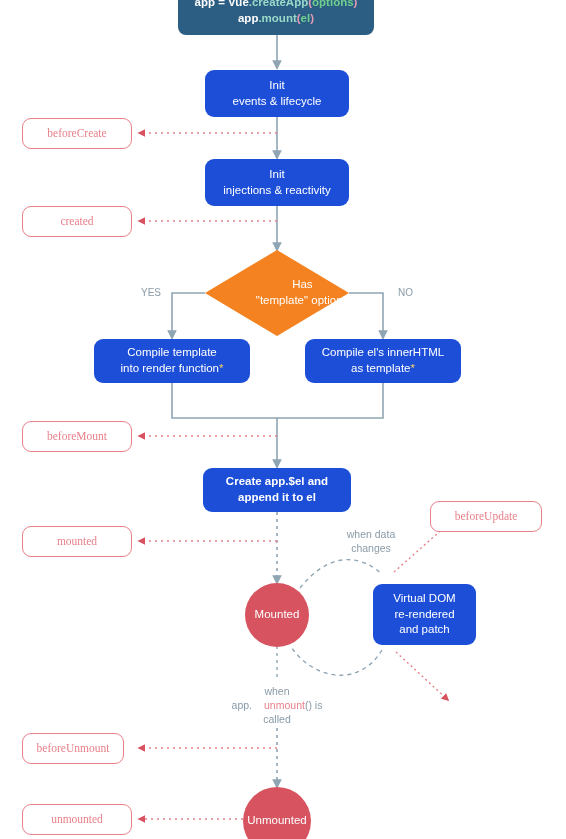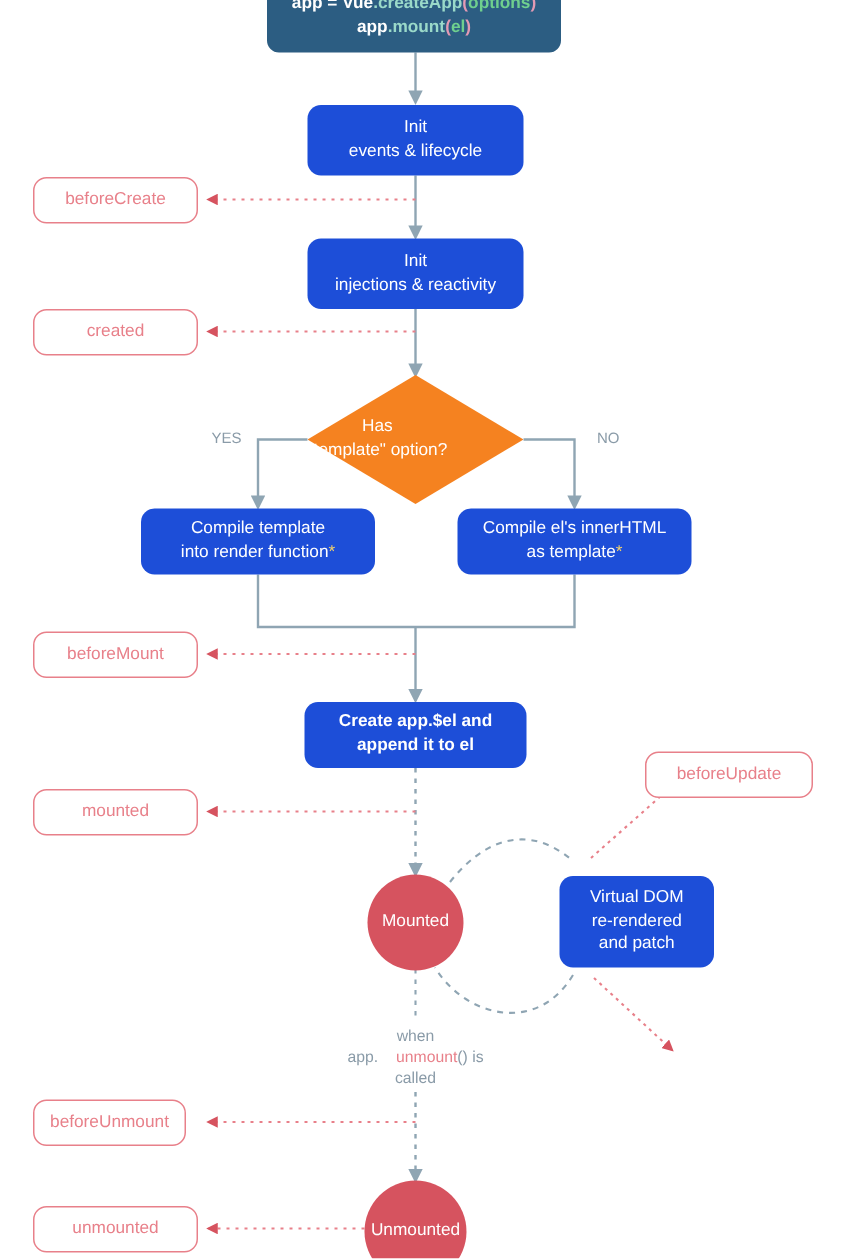--- a/index.html
+++ b/index.html
@@ -68,33 +68,34 @@
     width: 100%; height: 100%;
     background: #f58220;
     clip-path: polygon(50% 0%, 100% 50%, 50% 100%, 0% 50%);
   }
   .diamond-label {
     position: absolute;
     left: 0; top: 0;
     width: 100%; height: 100%;
     display: flex;
     align-items: center;
-    justify-content: flex-start;
+    justify-content: flex-end;
     color: #ffffff;
     font-size: 11.5px;
     text-align: center;
     line-height: 1.35;
   }
   
   .hook-box {
     background: #ffffff;
     color: #e8808a;
     border: 1.4px solid #e8808a;
     border-radius: 9px;
     font-size: 11.5px;
+    font-family: Liberation Serif, serif;
   }
   
   .circle-node {
     background: #d6535f;
     color: #ffffff;
     border-radius: 50%;
     font-size: 11.5px;
   }
   
   .caption {
@@ -226,20 +227,24 @@
 
 
   <div class="node hook-box" style="left:22px; top:733px; width:102px; height:31px;">beforeUnmount</div>
 
   <div class="node hook-box" style="left:22px; top:804px; width:110px; height:31px;">unmounted</div>
 
   <div class="node circle-node" style="left:245px; top:583px; width:64px; height:64px;">Mounted</div>
 
   <div class="node circle-node" style="left:243px; top:787px; width:68px; height:68px;">Unmounted</div>
 
+  <div class="caption" style="left:334px; top:527px; width:74px;">
+    <div>when data</div>
+    <div>changes</div>
+  </div>
 
   <div class="caption" style="left:212px; top:684px; width:130px;">
     <div>when</div>
     <div><span>app.</span><span class="hl">unmount</span><span>() is</span></div>
     <div>called</div>
   </div>
 
 </div>
 
 </body></html>

